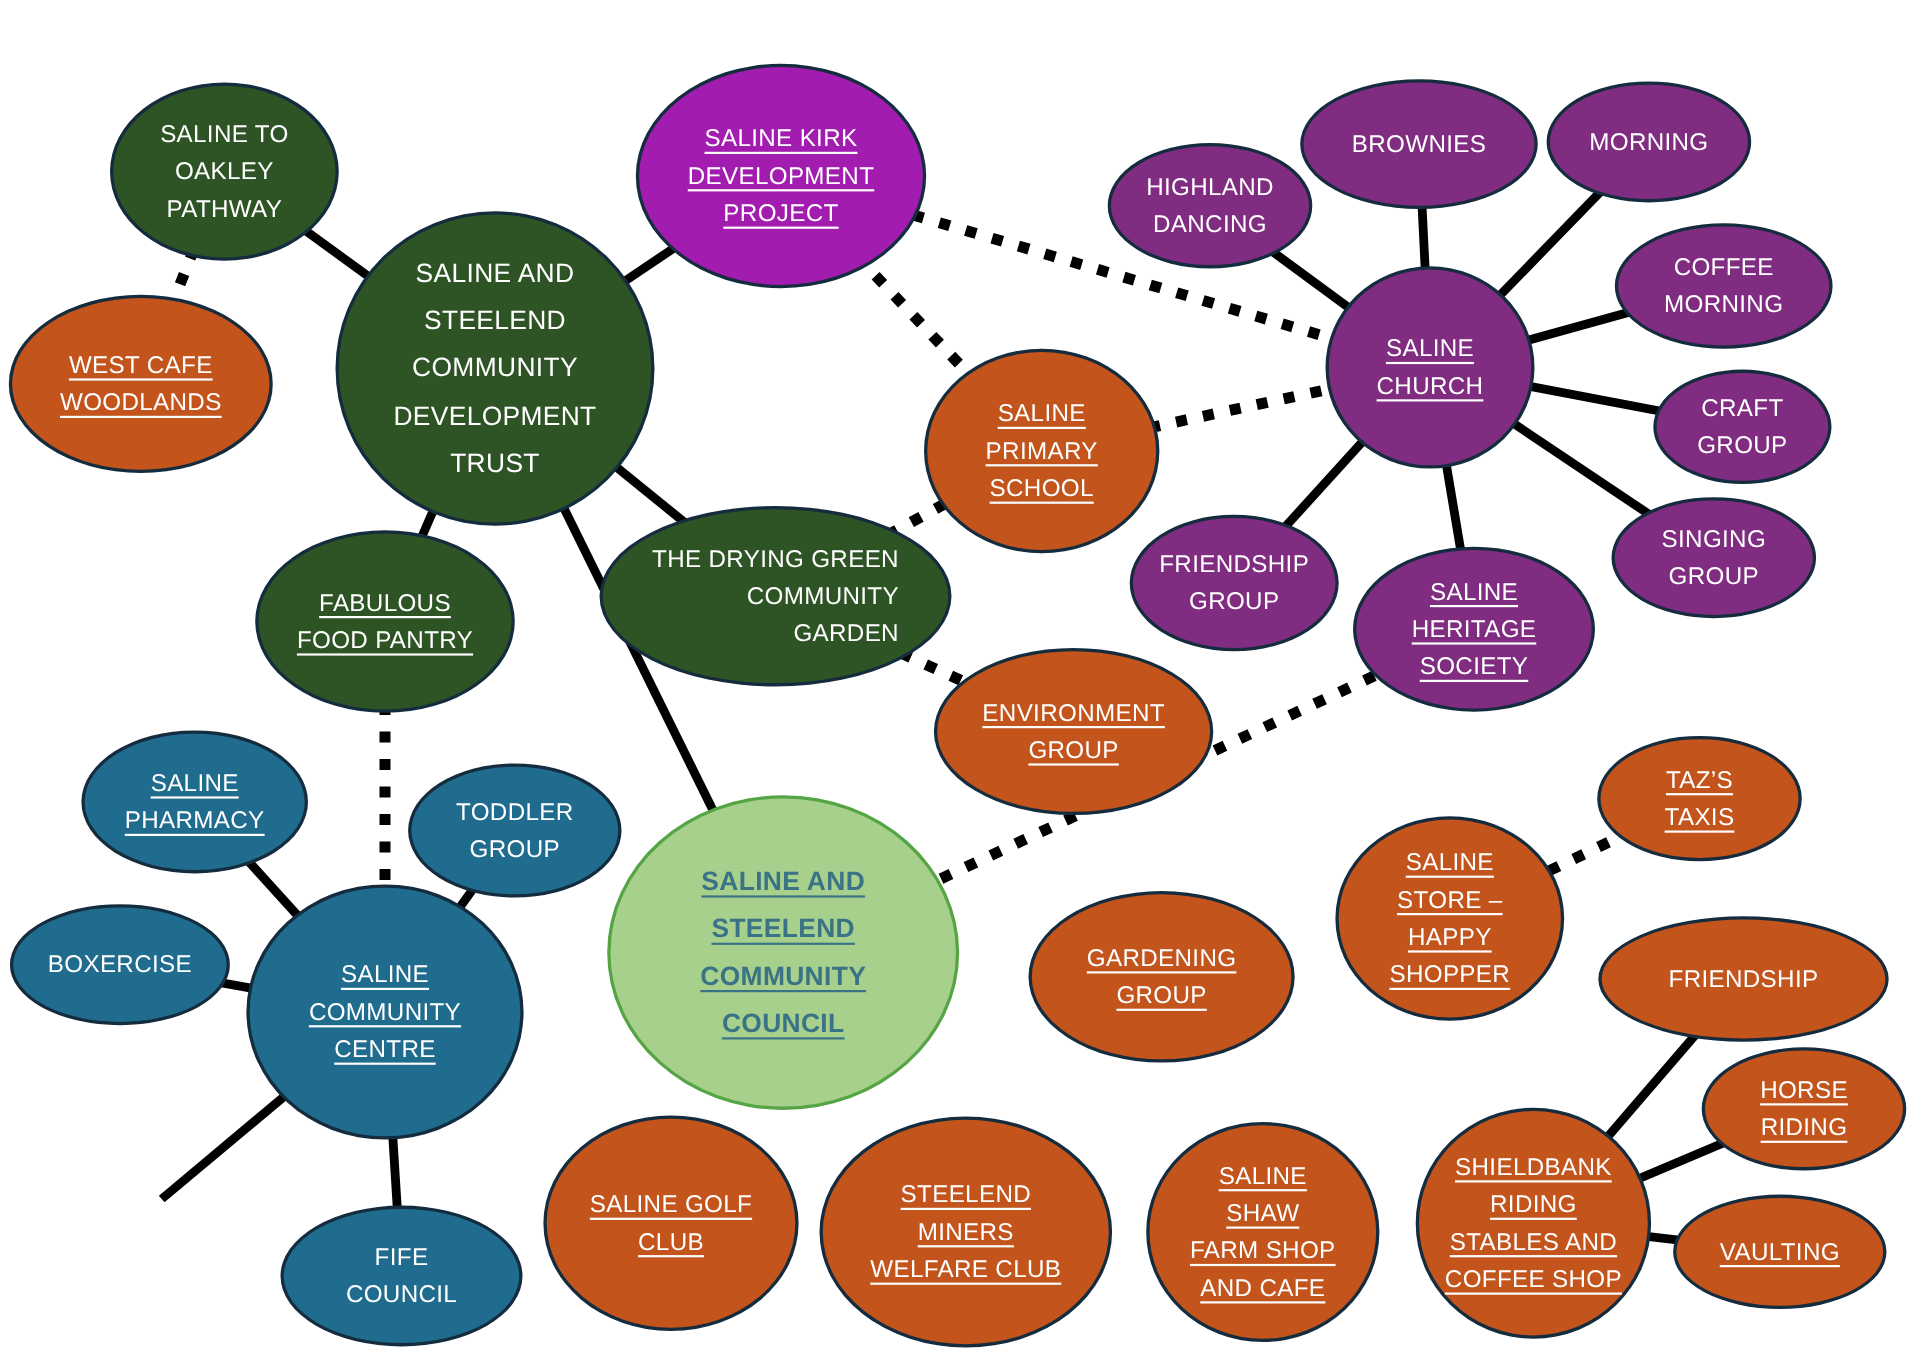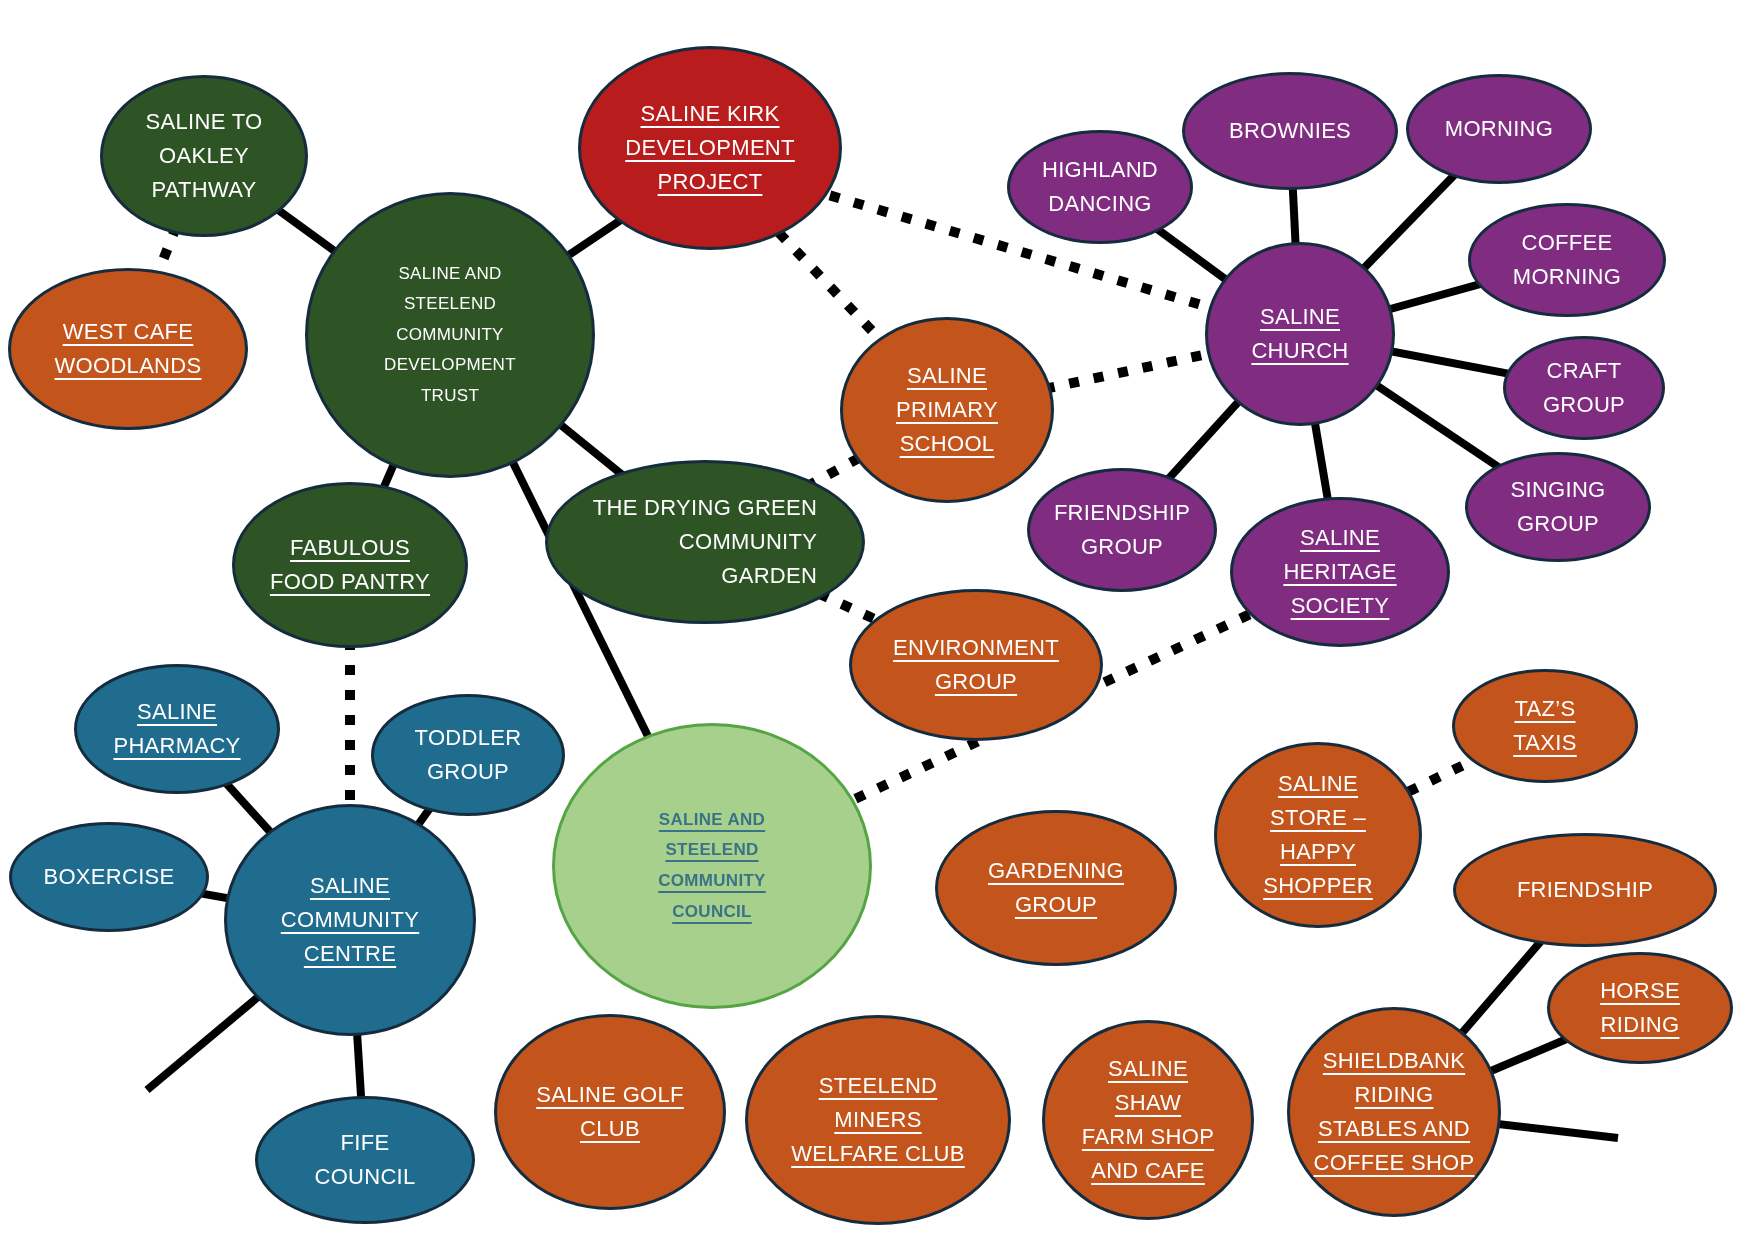--- a/index.html
+++ b/index.html
@@ -13,21 +13,21 @@
   .node {
     position:absolute; border-radius:50%;
     display:flex; align-items:center; justify-content:center;
     text-align:center; box-sizing:border-box;
     border:3px solid #152C3E;
   }
   .node .lbl {
     white-space:pre-line; color:#ffffff; font-size:22px; line-height:1.55;
     letter-spacing:0.3px; padding:0 6px;
   }
-  .node.lg .lbl { font-size:17px; line-height:1.8; }
+  .node.lg .lbl { font-size:24px; line-height:1.8; }
   .node.bold .lbl { font-weight:bold; }
   .lbl.u { text-decoration:underline; text-underline-offset:5px; text-decoration-thickness:1.5px; }
 </style>
 </head>
 <body>
 
 <div class="stage">
   <svg id="edges" viewBox="0 0 1755 1240" xmlns="http://www.w3.org/2000/svg">
       <line x1="204" y1="156" x2="450" y2="335" class="solid"></line>
       <line x1="710" y1="160" x2="450" y2="335" class="solid"></line>
@@ -70,21 +70,21 @@
       <span class="lbl u">WEST CAFE
 WOODLANDS</span>
     </div>
     <div class="node lg" style="left: 305px; top: 192px; width: 290px; height: 286px; background: rgb(46, 84, 38);">
       <span class="lbl">SALINE AND
 STEELEND
 COMMUNITY
 DEVELOPMENT
 TRUST</span>
     </div>
-    <div class="node" style="left: 578px; top: 46px; width: 264px; height: 204px; background: #b91c1c;">
+    <div class="node" style="left: 578px; top: 58px; width: 264px; height: 204px; background: #a21caf;">
       <span class="lbl u">SALINE KIRK
 DEVELOPMENT
 PROJECT</span>
     </div>
     <div class="node" style="left: 1007px; top: 130px; width: 186px; height: 114px; background: rgb(127, 44, 129);">
       <span class="lbl">HIGHLAND
 DANCING</span>
     </div>
     <div class="node" style="left: 1182px; top: 72px; width: 216px; height: 118px; background: rgb(127, 44, 129);">
       <span class="lbl">BROWNIES</span>
@@ -177,20 +177,23 @@
     <div class="node" style="left: 1547px; top: 952px; width: 186px; height: 112px; background: rgb(194, 84, 28);">
       <span class="lbl u">HORSE
 RIDING</span>
     </div>
     <div class="node" style="left: 1287px; top: 1007px; width: 214px; height: 210px; background: rgb(194, 84, 28);">
       <span class="lbl u">SHIELDBANK
 RIDING
 STABLES AND
 COFFEE SHOP</span>
     </div>
+    <div class="node" style="left: 1521px; top: 1086px; width: 194px; height: 104px; background: rgb(194, 84, 28);">
+      <span class="lbl u">VAULTING</span>
+    </div>
     <div class="node" style="left: 255px; top: 1096px; width: 220px; height: 128px; background: rgb(31, 108, 143);">
       <span class="lbl">FIFE
 COUNCIL</span>
     </div>
     <div class="node" style="left: 494px; top: 1014px; width: 232px; height: 196px; background: rgb(194, 84, 28);">
       <span class="lbl u">SALINE GOLF
 CLUB</span>
     </div>
     <div class="node" style="left: 745px; top: 1015px; width: 266px; height: 210px; background: rgb(194, 84, 28);">
       <span class="lbl u">STEELEND

